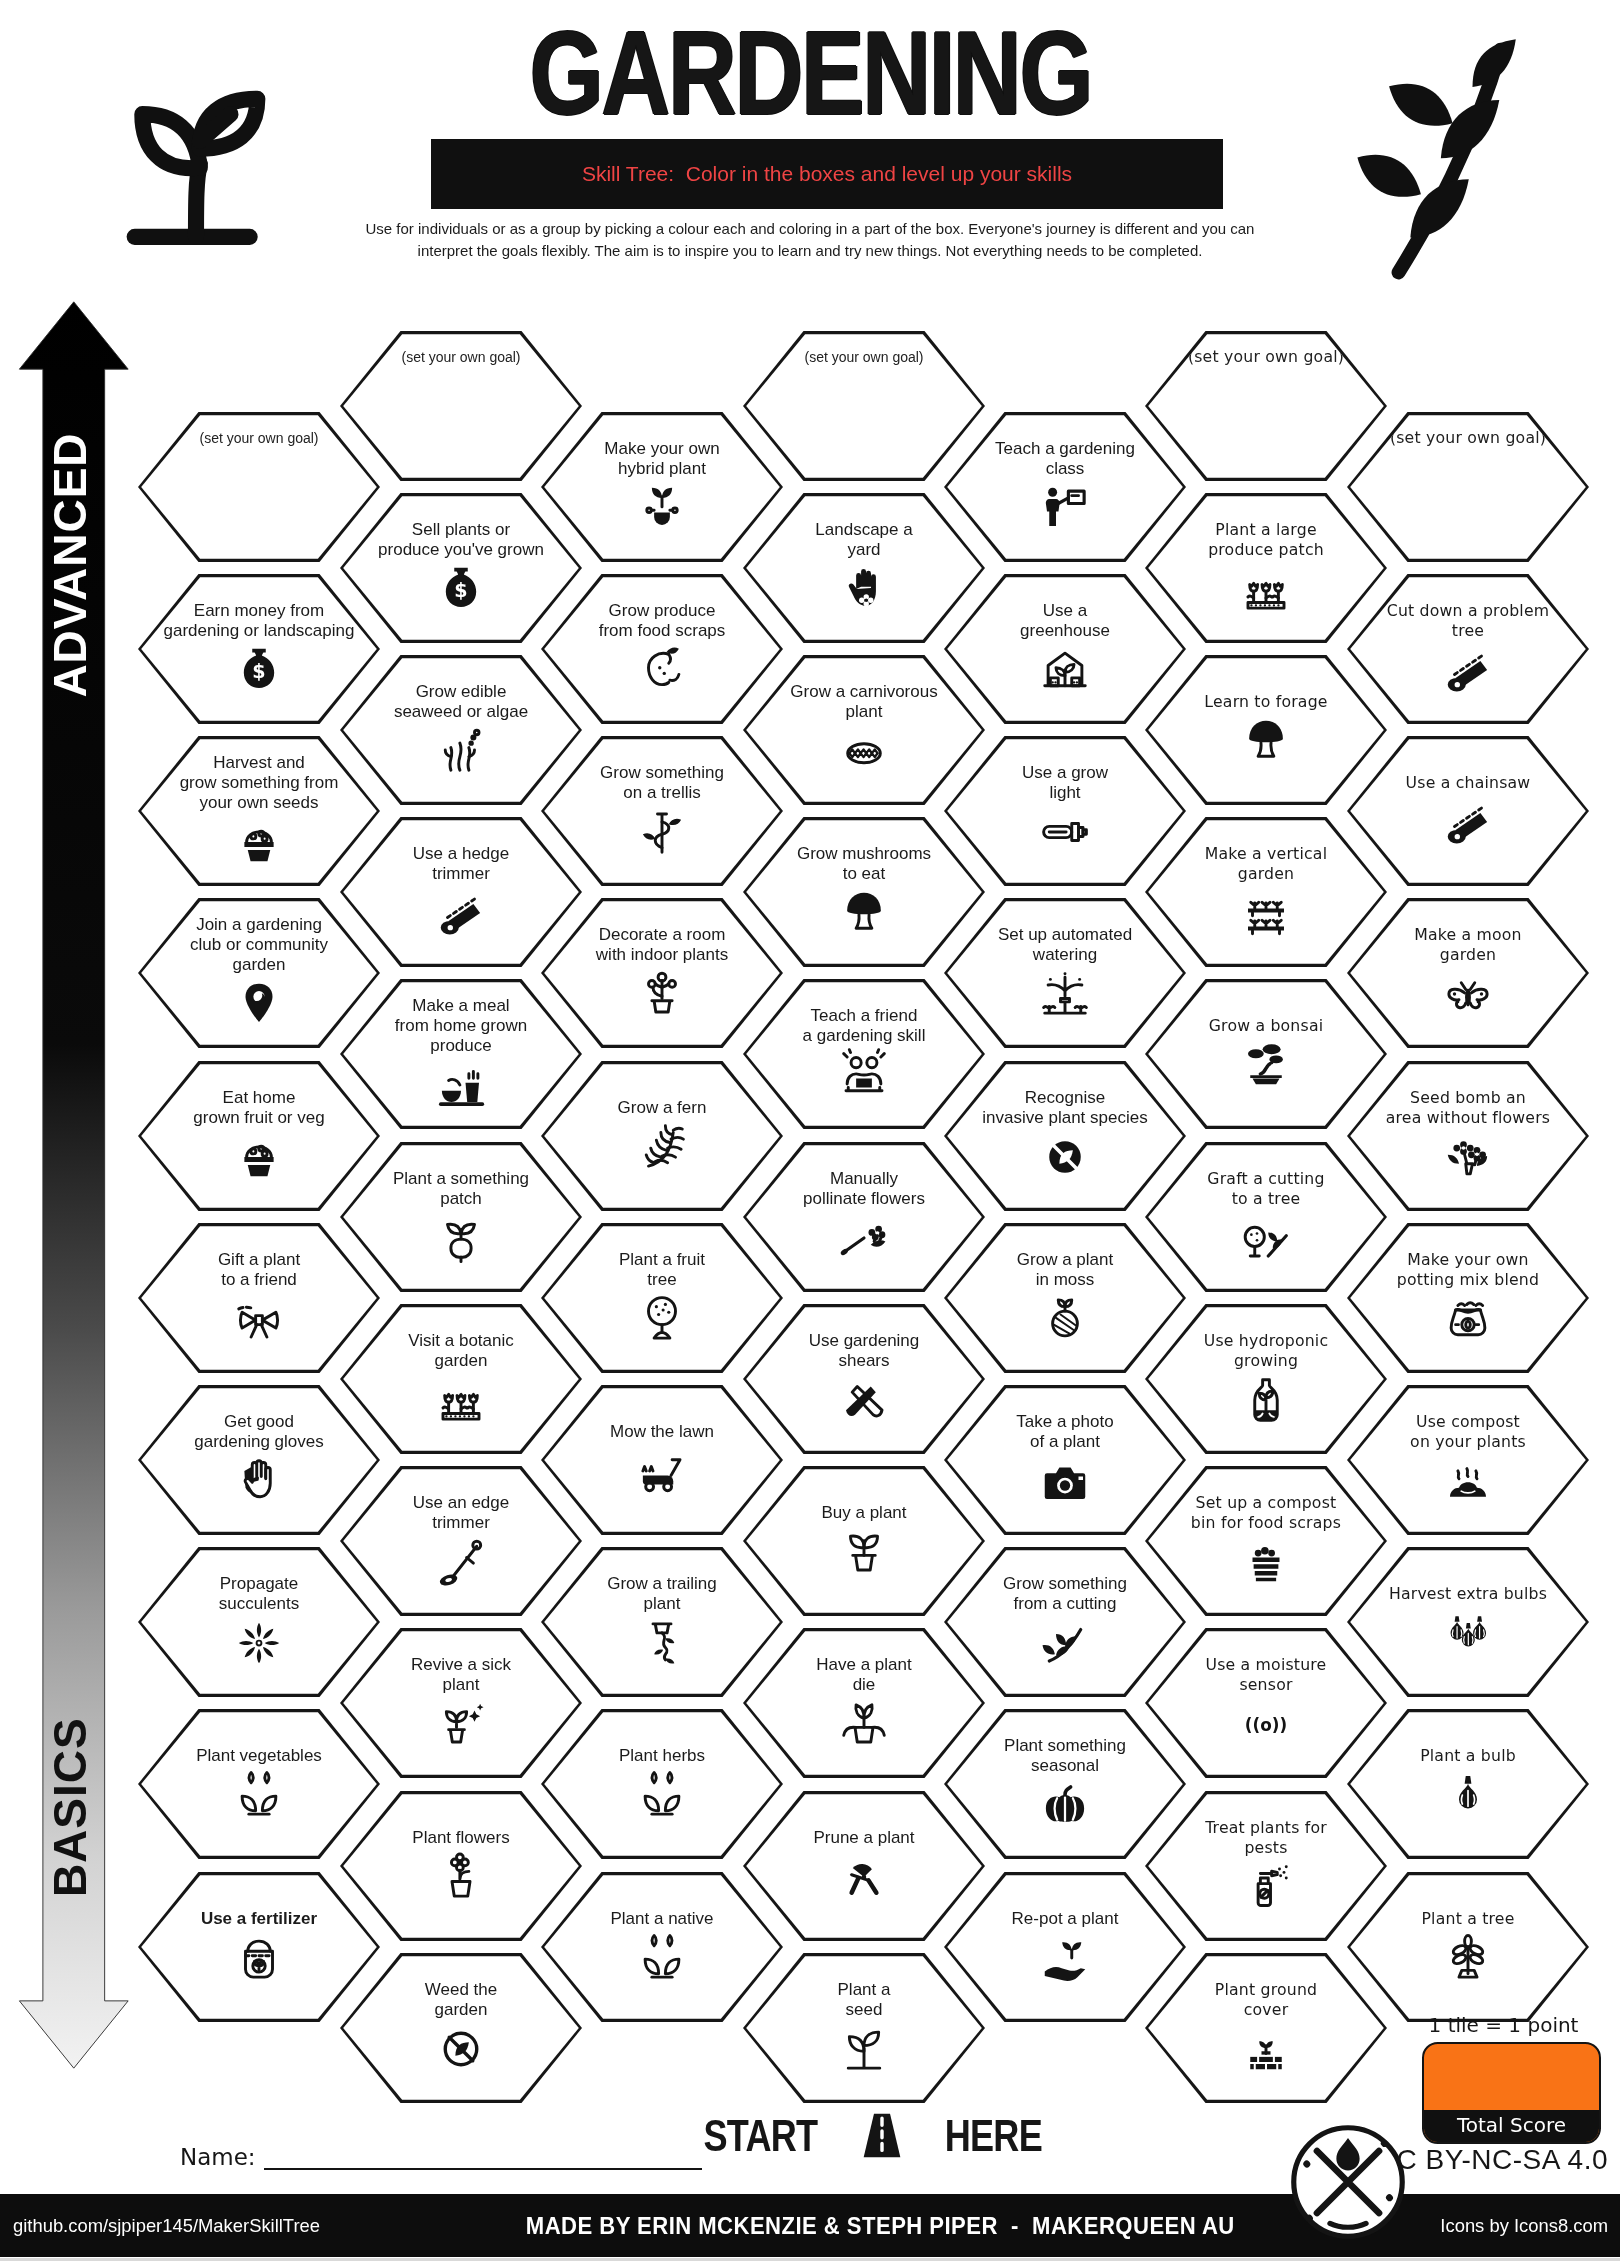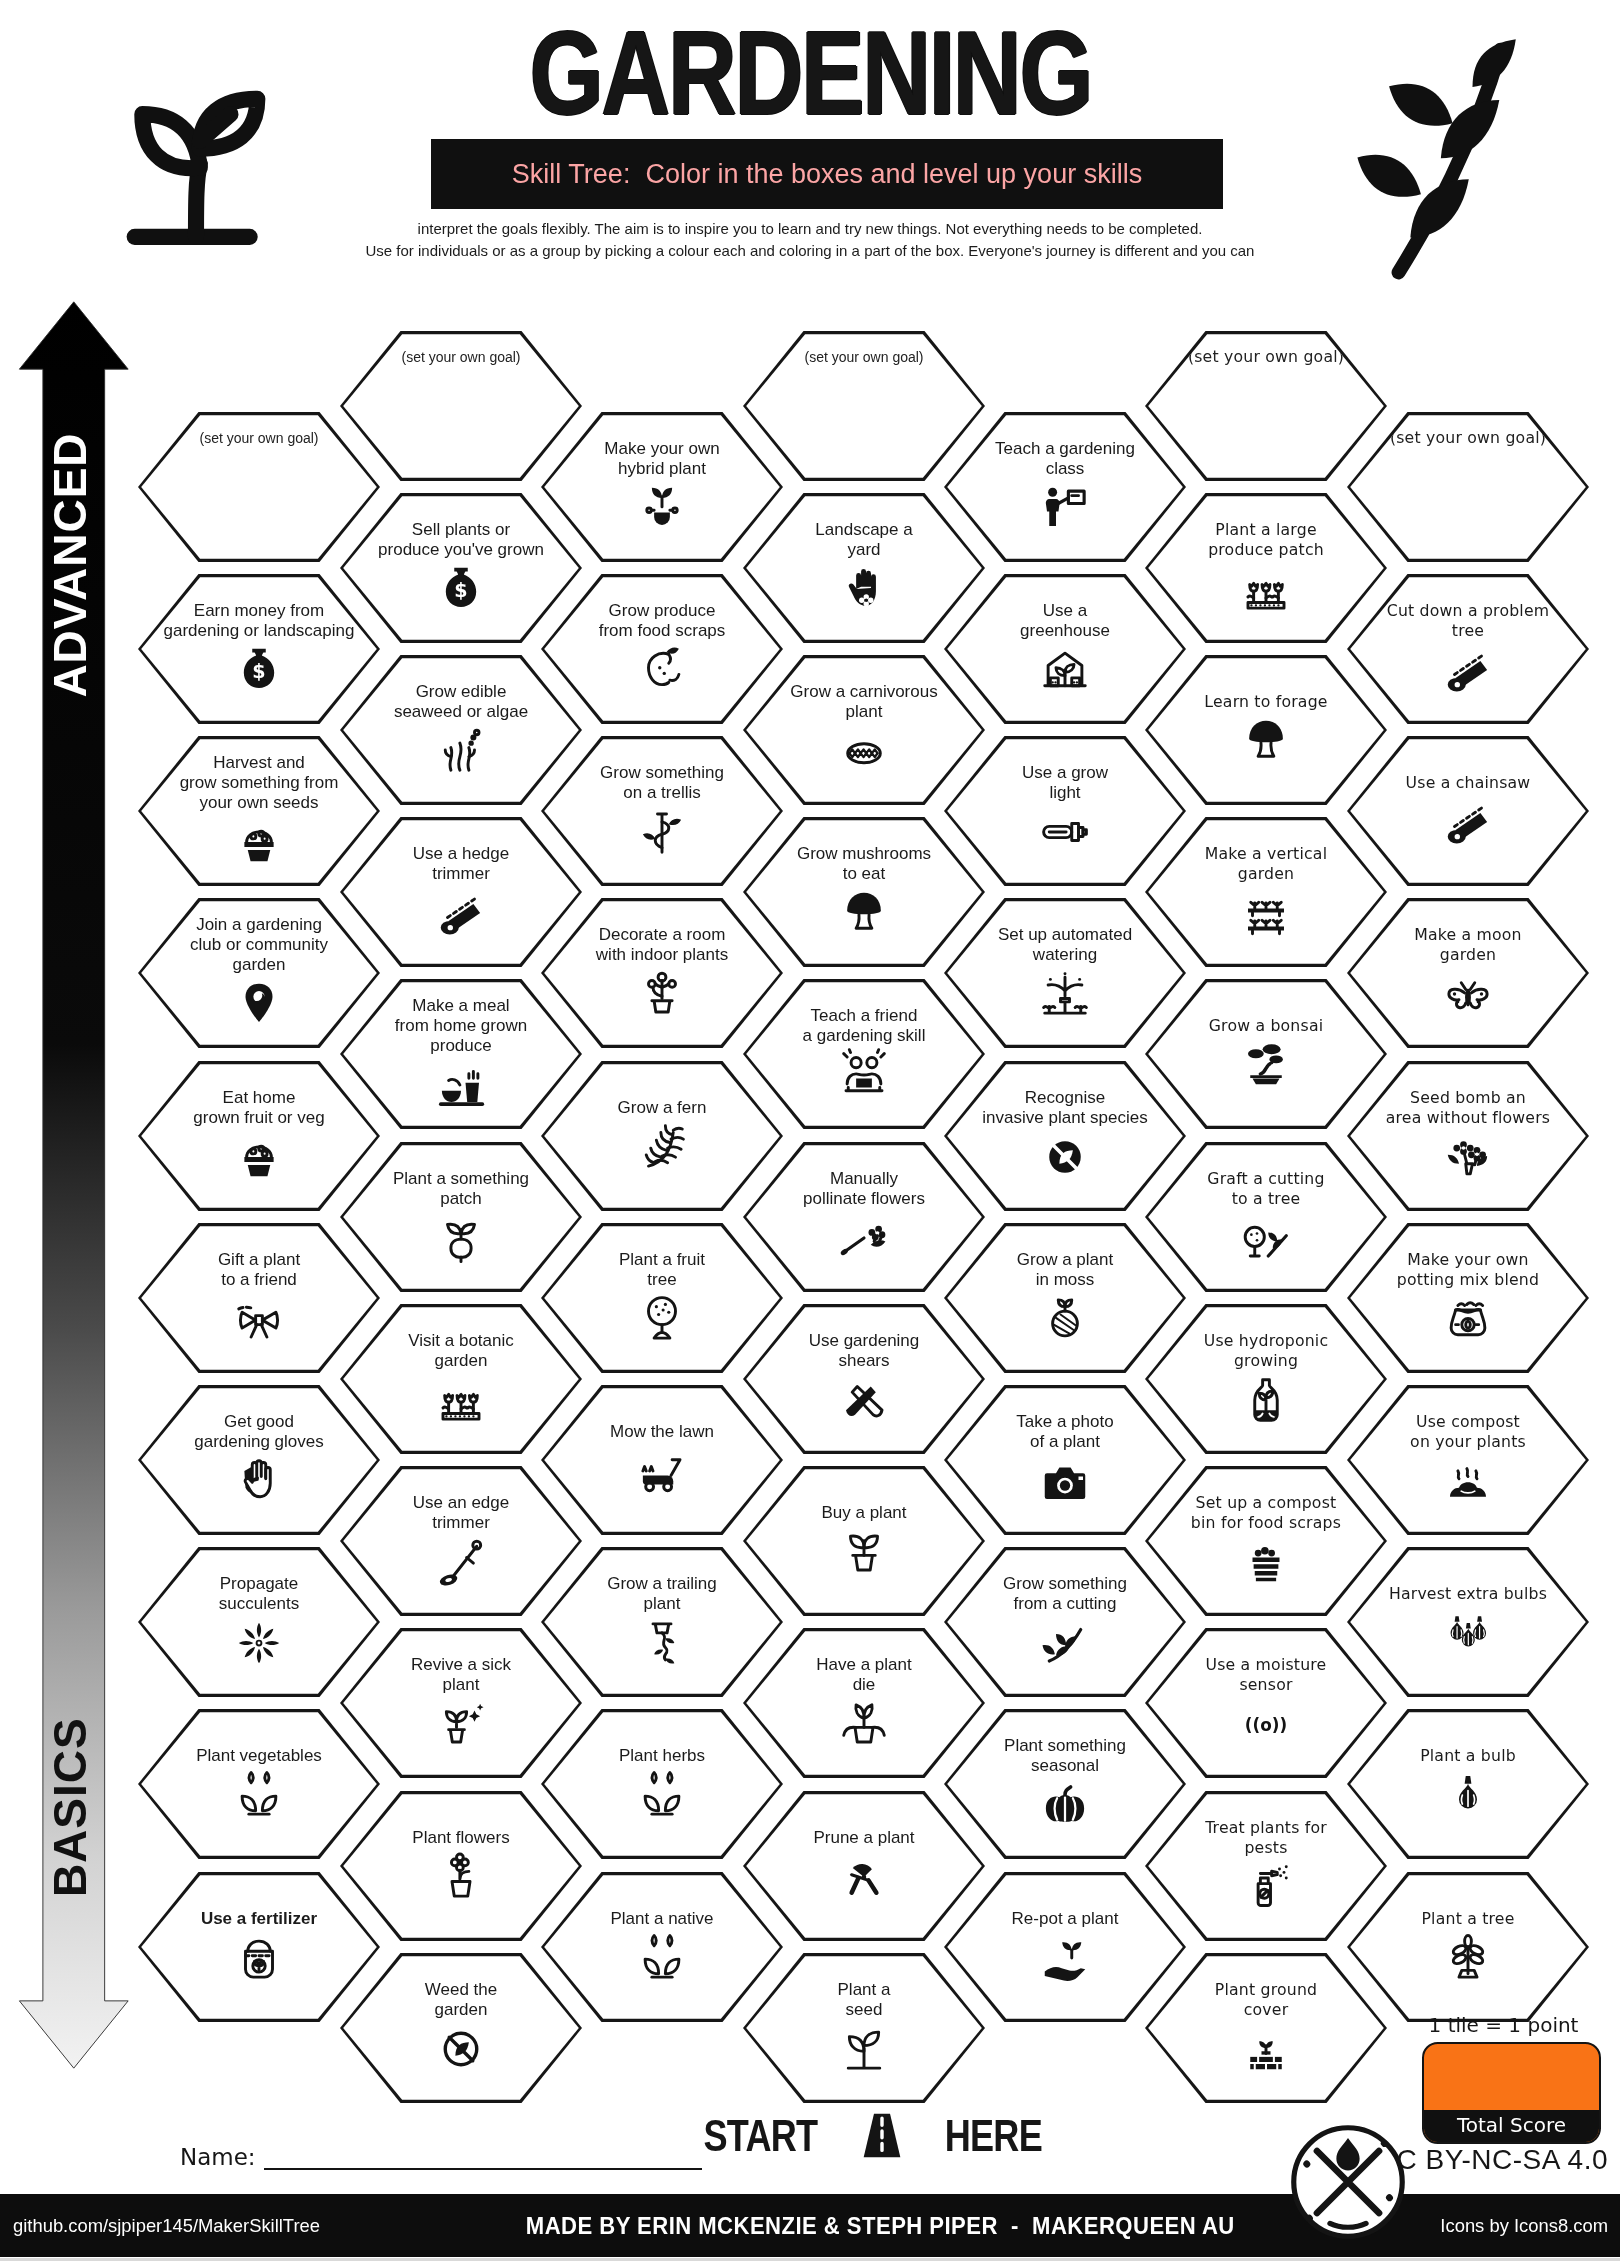--- a/index.html
+++ b/index.html
@@ -5,21 +5,21 @@
   html,body{margin:0;padding:0;}
   body{width:1621px;height:2261px;position:relative;background:#ffffff;overflow:hidden;
        font-family:"Liberation Sans",sans-serif;color:#161616;}
   
   .title{position:absolute;left:0;top:13px;width:1621px;text-align:center;
          font-weight:700;font-size:119px;line-height:119px;letter-spacing:-2.8px;
          transform:scaleX(.80);transform-origin:50% 0;
          text-shadow:1.4px 0 #101010,-1.4px 0 #101010,0 0.9px #101010,0 -0.9px #101010;}
   .subbar{position:absolute;left:431px;top:139px;width:792px;height:70px;background:#101010;
           display:flex;align-items:center;justify-content:center;}
-  .subbar span{color:#fca5a5;font-size:27px;white-space:pre;}
+  .subbar span{color:#ef4444;font-size:21px;white-space:pre;}
   .desc{position:absolute;left:280px;top:218px;width:1060px;text-align:center;
         font-size:15px;line-height:22px;color:#1c1c1c;}
   
   .deco{position:absolute;}
   
   .axis{position:absolute;left:14.7px;top:300px;}
   
   .hex{position:absolute;width:242px;height:150px;background:#161616;
        clip-path:polygon(0 50%,25% 0,75% 0,100% 50%,75% 100%,25% 100%);}
   .hex .in{position:absolute;inset:3.2px;background:#fff;
@@ -466,22 +466,22 @@
         <path d="M24 9v30" stroke="#fff" stroke-width="3" stroke-dasharray="6 5"></path>
       </symbol>
 </defs>
 </svg>
 
 <div class="title">GARDENING</div>
 <div class="subbar">
     <span>Skill Tree:  Color in the boxes and level up your skills</span>
   </div>
 <div class="desc">
+  <div>Use for individuals or as a group by picking a colour each and coloring in a part of the box.  Everyone's journey is different and you can</div>
   <div>interpret the goals flexibly.  The aim is to inspire you to learn and try new things. Not everything needs to be completed.</div>
-  <div>Use for individuals or as a group by picking a colour each and coloring in a part of the box.  Everyone's journey is different and you can</div>
 </div>
 
 <svg class="deco" style="left:104px;top:65px" width="184" height="198" viewBox="0 0 48 48" fill="none" stroke="#101010" stroke-width="4.2" stroke-linecap="round" stroke-linejoin="round">
   <path d="M8 43h30"></path>
     <path d="M24 43c0-9 0-15 1-19"></path>
     <path d="M25 25c-10 1-15-5-15-14 8 0 14 4 15 14z"></path>
     <path d="M25 20c0-9 6-13 15-13 0 9-6 13-15 13z"></path>
     <path d="M25 18l8-7"></path>
 </svg>
 <svg class="deco" style="left:1350px;top:28px;transform:rotate(-8deg)" width="198" height="258" viewBox="0 0 48 60" fill="none" stroke="#101010" stroke-width="3.4" stroke-linecap="round" stroke-linejoin="round">

